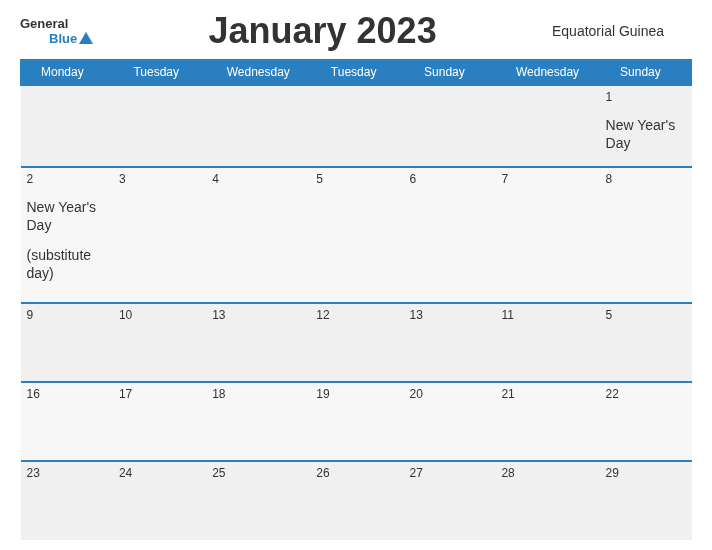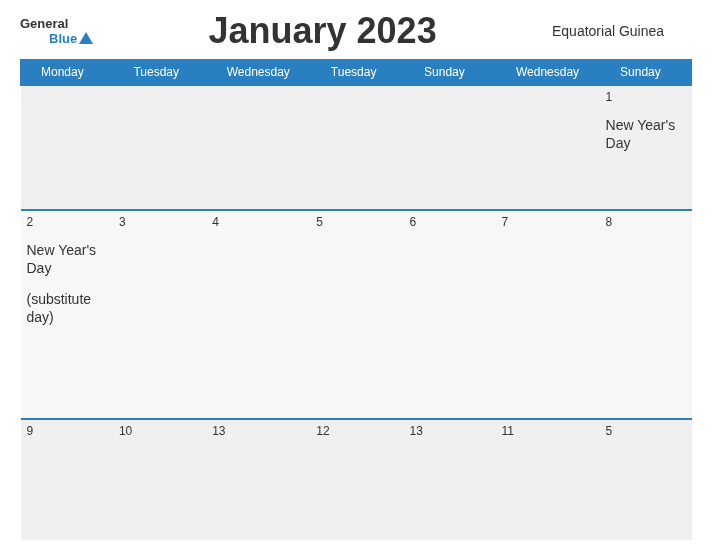--- a/index.html
+++ b/index.html
@@ -208,14 +208,60 @@
         <td>
           <span class="day-number">13</span>
         </td>
         <td>
           <span class="day-number">11</span>
         </td>
         <td>
           <span class="day-number">5</span>
         </td>
       </tr>
+      <tr>
+        <td>
+          <span class="day-number">16</span>
+        </td>
+        <td>
+          <span class="day-number">17</span>
+        </td>
+        <td>
+          <span class="day-number">18</span>
+        </td>
+        <td>
+          <span class="day-number">19</span>
+        </td>
+        <td>
+          <span class="day-number">20</span>
+        </td>
+        <td>
+          <span class="day-number">21</span>
+        </td>
+        <td>
+          <span class="day-number">22</span>
+        </td>
+      </tr>
+      <tr>
+        <td>
+          <span class="day-number">23</span>
+        </td>
+        <td>
+          <span class="day-number">24</span>
+        </td>
+        <td>
+          <span class="day-number">25</span>
+        </td>
+        <td>
+          <span class="day-number">26</span>
+        </td>
+        <td>
+          <span class="day-number">27</span>
+        </td>
+        <td>
+          <span class="day-number">28</span>
+        </td>
+        <td>
+          <span class="day-number">29</span>
+        </td>
+      </tr>
     </tbody>
 </table>
 
 </body></html>

